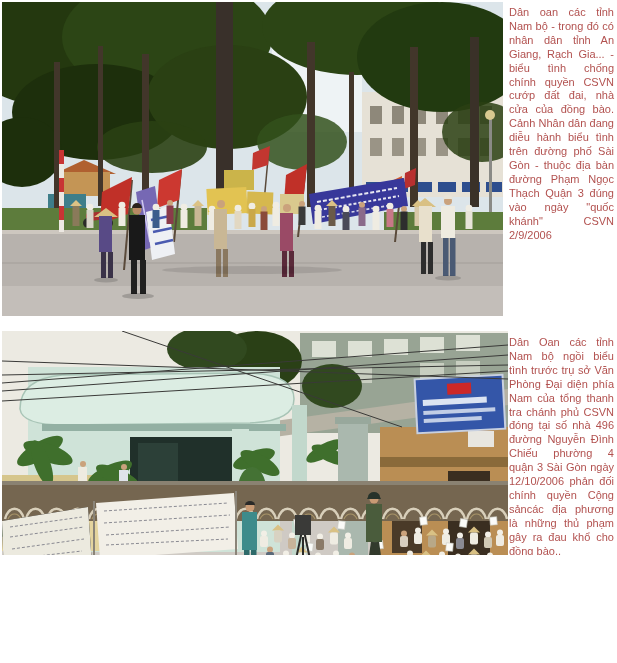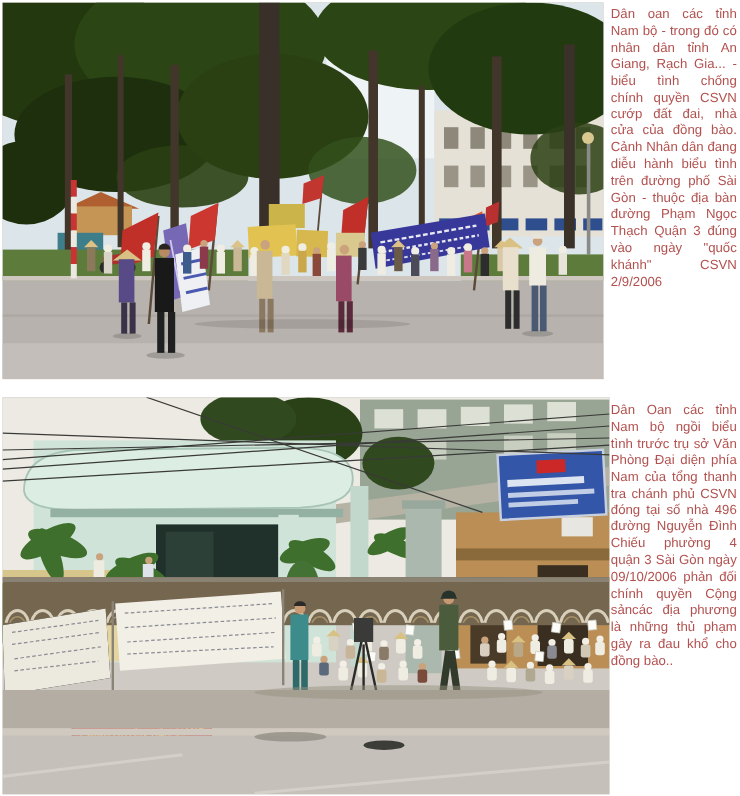--- a/index.html
+++ b/index.html
@@ -1,16 +1,16 @@
 <!DOCTYPE html>
 <html><head>
 <meta charset="utf-8">
 <style>
   html,body{margin:0;padding:0;background:#ffffff;}
-  .canvas{position:relative;width:617px;height:663px;background:#ffffff;overflow:hidden;
+  .canvas{position:relative;width:617px;height:555px;background:#ffffff;overflow:hidden;
           font-family:"Liberation Sans","DejaVu Sans",sans-serif;}
   .photo{position:absolute;left:2px;overflow:hidden;background:#cfcac4;}
   .photo svg{display:block;}
   #photo1{top:2px;width:501px;height:314px;}
   #photo2{top:331px;width:506px;height:331px;}
   .caption{position:absolute;left:509px;width:105px;font-size:11px;line-height:13.9px;
            text-align:justify;color:#b2514f;letter-spacing:0px;}
   #caption1{top:6px;}
   #caption2{top:336px;}
 </style>
@@ -435,15 +435,15 @@
       <rect x="0" y="282" width="506" height="49" fill="#c6c0ba"></rect>
       <g stroke="#d9d3cd" stroke-width="2.5" opacity="0.8">
         <line x1="0" y1="316" x2="150" y2="298"></line>
           <line x1="210" y1="330" x2="506" y2="304"></line>
       </g>
       <ellipse cx="318" cy="290" rx="17" ry="4" fill="#3c3c38"></ellipse>
       <ellipse cx="240" cy="283" rx="30" ry="4" fill="#8a867e" opacity="0.7"></ellipse>
     </svg>
   </div>
 
-  <div class="caption" id="caption2">Dân Oan các tỉnh Nam bộ ngồi biểu tình trước trụ sở Văn Phòng Đại diện phía Nam của tổng thanh tra chánh phủ CSVN đóng tại số nhà 496 đường Nguyễn Đình Chiếu phường 4 quận 3 Sài Gòn ngày 09/10/2006 phản đối chính quyền Cộng sảncác địa phương là những thủ phạm gây ra đau khổ cho đồng bào..</div>
+  <div class="caption" id="caption2">Dân Oan các tỉnh Nam bộ ngồi biểu tình trước trụ sở Văn Phòng Đại diện phía Nam của tổng thanh tra chánh phủ CSVN đóng tại số nhà 496 đường Nguyễn Đình Chiếu phường 4 quận 3 Sài Gòn ngày 12/10/2006 phản đối chính quyền Cộng sảncác địa phương là những thủ phạm gây ra đau khổ cho đồng bào..</div>
 
 </div>
 
 </body></html>

